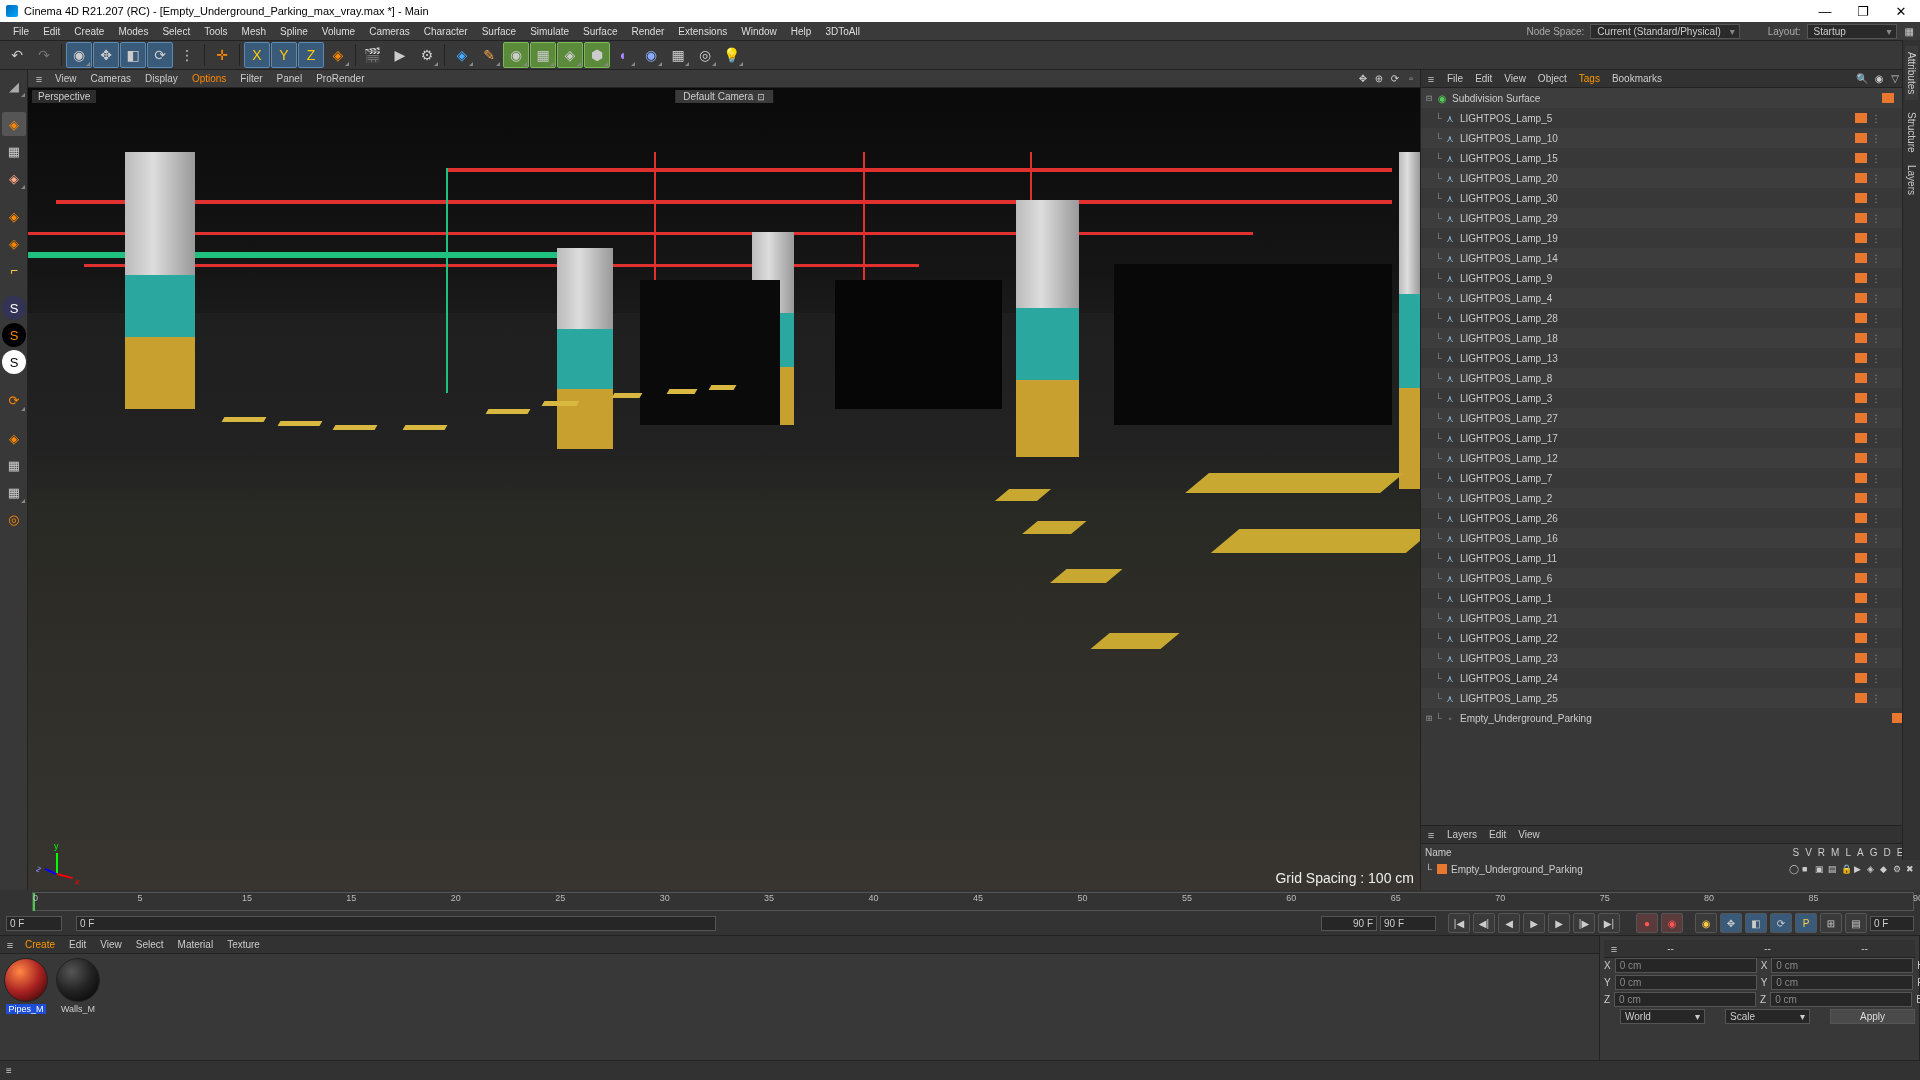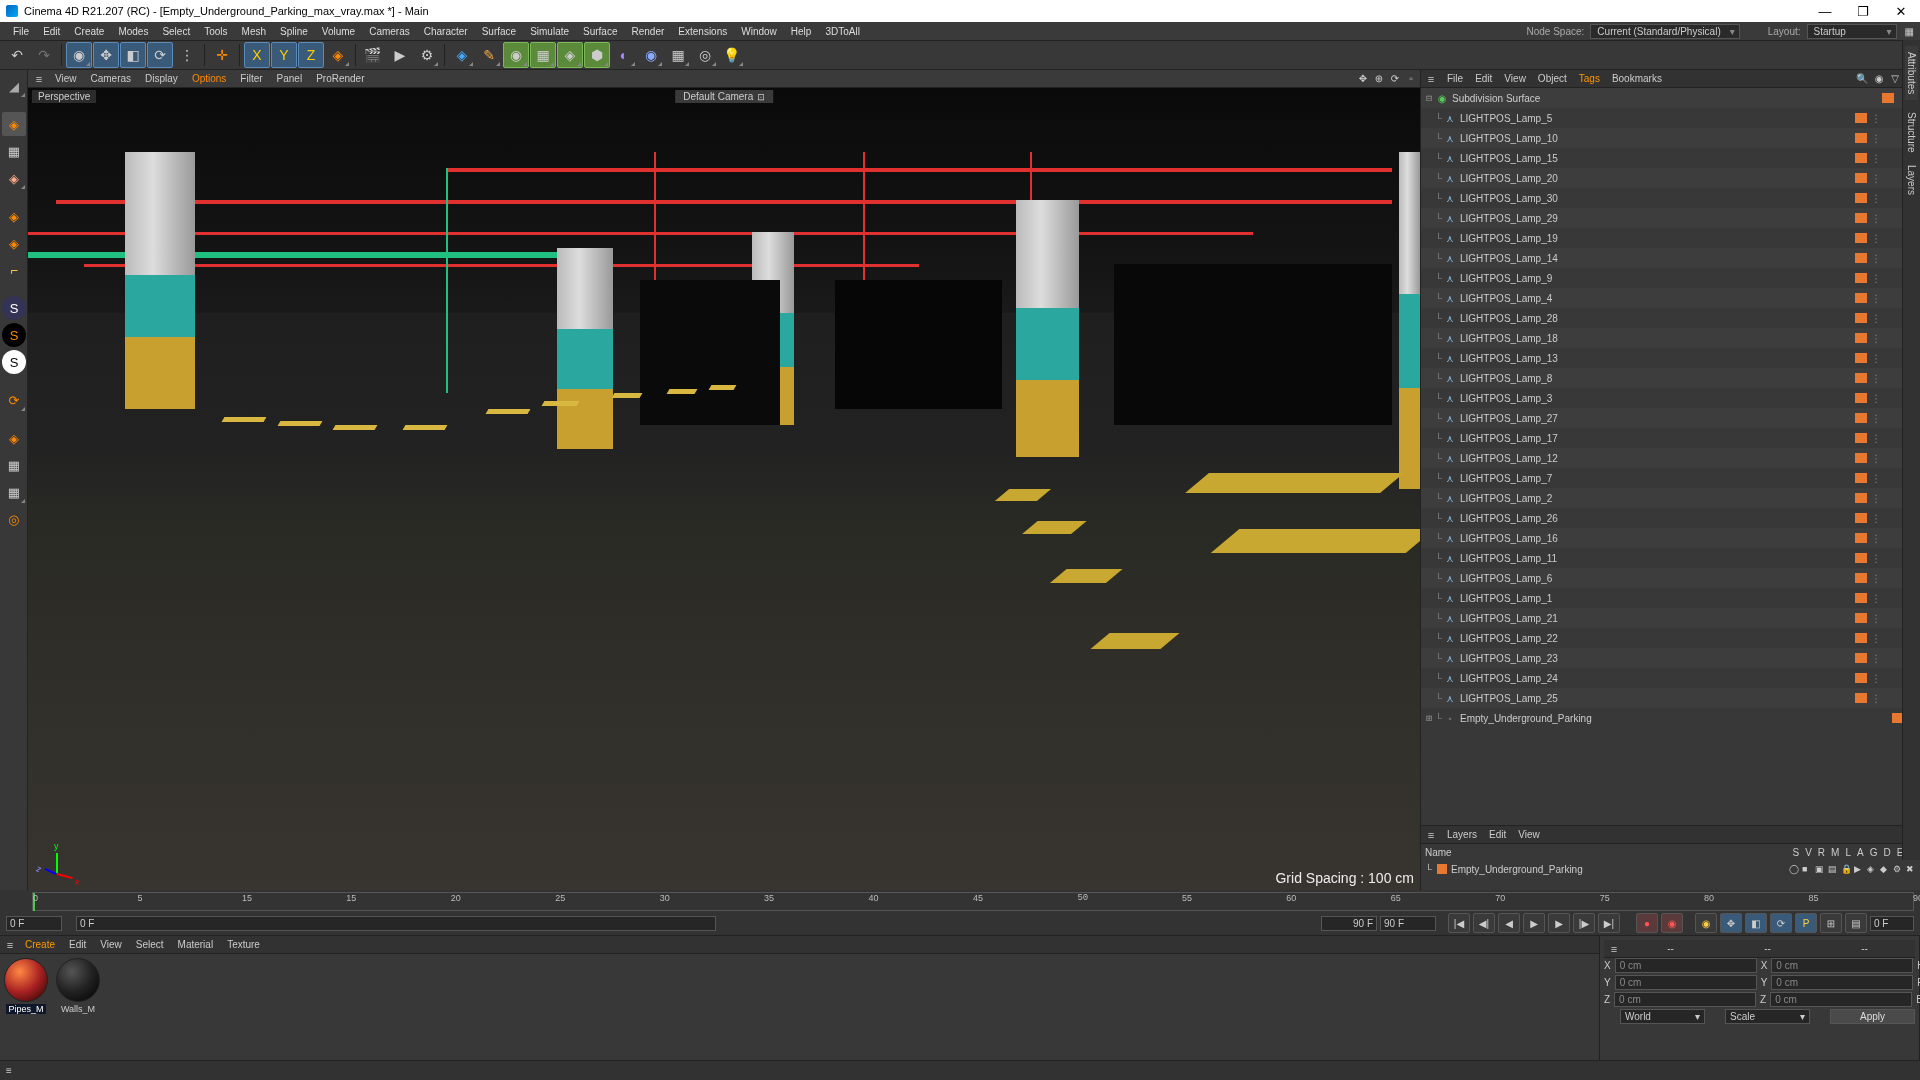--- a/index.html
+++ b/index.html
@@ -83,21 +83,21 @@
 .bottom-panels{display:flex;height:125px;background:#383838;border-top:1px solid #222}
 .materials-panel{flex:1;border-right:1px solid #222}
 .mat-menu{height:18px;background:#323232;display:flex;align-items:center;padding:0 2px;border-bottom:1px solid #222}
 .mat-menu-item{padding:0 7px;font-size:10px}
 .mat-content{display:flex;padding:4px;gap:8px}
 .mat-item{display:flex;flex-direction:column;align-items:center;gap:2px}
 .mat-ball{width:44px;height:44px;border-radius:50%;border:1px solid #222}
 .mat-ball.red{background:radial-gradient(circle at 35% 30%,#f84,#a22 50%,#200)}
 .mat-ball.dark{background:radial-gradient(circle at 35% 30%,#555,#222 50%,#000)}
 .mat-label{font-size:9px;color:#ccc}
-.mat-item.sel .mat-label{background:#0f172a;color:#fff;padding:0 2px}
+.mat-item.sel .mat-label{background:#1d4ed8;color:#fff;padding:0 2px}
 .coords-panel{width:320px;padding:4px;border-right:1px solid #222}
 .coord-row{display:flex;align-items:center;gap:4px;margin-bottom:2px}
 .coord-label{width:12px;font-size:10px;color:#ccc}
 .coord-input{flex:1;background:#262626;border:1px solid #555;padding:1px 4px;font-size:10px;color:#888}
 .mat-menu-icon{width:16px;font-size:11px;text-align:center}
 .layers-bottom{height:65px;background:#383838;border-top:1px solid #222}
 .layer-header-row{display:flex;align-items:center;height:16px;padding:0 4px;font-size:10px;color:#aaa}
 .layer-header-row .lhr{flex:1}
 .layer-cols{display:flex;gap:6px;font-size:9px}
 .layer-item-row{display:flex;align-items:center;height:18px;padding:0 4px}
@@ -764,21 +764,21 @@
   <span class="ruler-tick" style="left: 0%;">0</span>
       <span class="ruler-tick" style="left: 5.55556%;">5</span>
       <span class="ruler-tick" style="left: 11.1111%;">15</span>
       <span class="ruler-tick" style="left: 16.6667%;">15</span>
       <span class="ruler-tick" style="left: 22.2222%;">20</span>
       <span class="ruler-tick" style="left: 27.7778%;">25</span>
       <span class="ruler-tick" style="left: 33.3333%;">30</span>
       <span class="ruler-tick" style="left: 38.8889%;">35</span>
       <span class="ruler-tick" style="left: 44.4444%;">40</span>
       <span class="ruler-tick" style="left: 50%;">45</span>
-      <span class="ruler-tick" style="left: 55.5556%; font-family: Liberation Mono, monospace;">50</span>
+      <span class="ruler-tick" style="left: 55.5556%;">50</span>
       <span class="ruler-tick" style="left: 61.1111%;">55</span>
       <span class="ruler-tick" style="left: 66.6667%;">60</span>
       <span class="ruler-tick" style="left: 72.2222%;">65</span>
       <span class="ruler-tick" style="left: 77.7778%;">70</span>
       <span class="ruler-tick" style="left: 83.3333%;">75</span>
       <span class="ruler-tick" style="left: 88.8889%;">80</span>
       <span class="ruler-tick" style="left: 94.4444%;">85</span>
       <span class="ruler-tick" style="left: 100%;">90</span>
     </div>
   <div class="timeline-controls">

